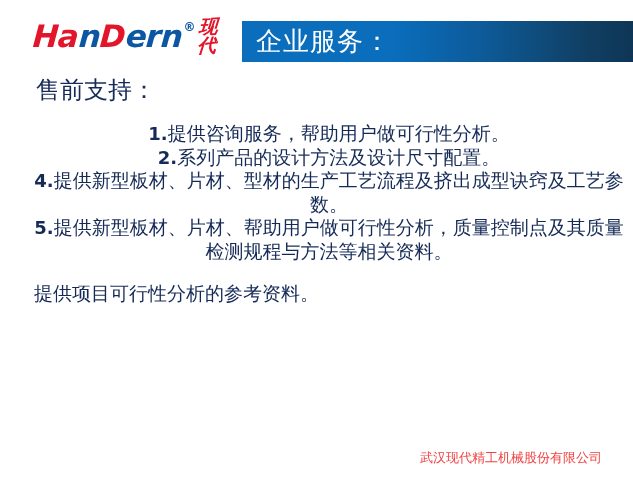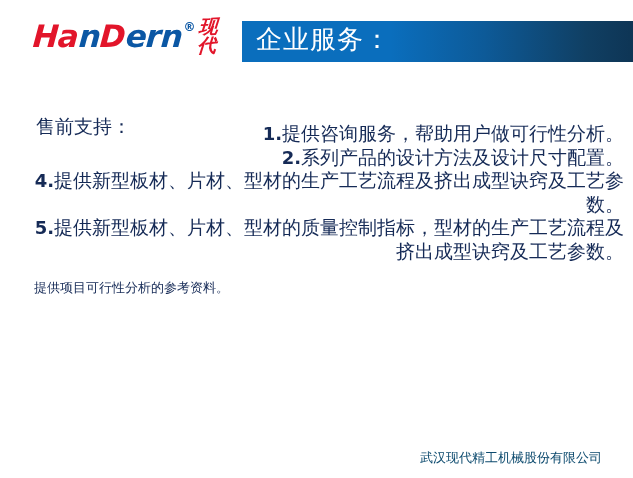--- a/index.html
+++ b/index.html
@@ -74,88 +74,87 @@
     top: 21px;
     width: 391px;
     height: 41px;
     background: linear-gradient(to right, #0a6ebd 0%, #0a6ebd 38%, #0d5a98 62%, #103f63 88%, #0e3555 100%);
   }
   #title-text {
     position: absolute;
     left: 14px;
     top: 4px;
     color: #ffffff;
-    font-family: Liberation Mono, monospace;
+    font-family: Liberation Serif, serif;
     font-size: 26px;
     line-height: 33px;
     letter-spacing: 1px;
     white-space: nowrap;
     text-align: center;
   }
 
   
   #content {
     position: absolute;
     left: 0;
     top: 70px;
     width: 633px;
   }
   #lead {
     position: absolute;
     left: 36px;
     top: 8px;
     color: #152a56;
     font-family: "DejaVu Serif", "Liberation Serif", serif;
-    font-size: 19px;
+    font-size: 24px;
     line-height: 24px;
     white-space: nowrap;
-    margin-top: 36px;
   }
 
   #list {
     position: absolute;
     left: 34px;
     top: 52px;
     width: 590px;
   }
   .item {
     color: #152a56;
     font-family: "DejaVu Serif", "Liberation Serif", serif;
     font-size: 19px;
     line-height: 23.5px;
     margin: 0;
     padding: 0;
     white-space: pre-line;
-    text-align: right;
+    text-align: center;
   }
   .item .num {
     font-family: "DejaVu Sans", "Liberation Sans", sans-serif;
     font-weight: bold;
     font-size: 18px;
   }
   .plain {
     color: #152a56;
     font-family: "DejaVu Serif", "Liberation Serif", serif;
-    font-size: 13px;
+    font-size: 19px;
     line-height: 23.5px;
     white-space: nowrap;
   }
 
   
   #footer {
     position: absolute;
     left: 0;
     bottom: 12px;
     width: 633px;
     text-align: right;
     padding-right: 31px;
     box-sizing: border-box;
   }
   #footer-text {
-    color: #0c4a6e;
+    color: #ef4444;
     font-family: Liberation Sans, sans-serif;
     font-size: 13px;
     line-height: 16px;
     text-align: right;
   }
 </style>
 </head>
 <body>
 
 <div id="header">
@@ -187,21 +186,21 @@
 
   <div id="list">
 
     <p class="item"><span class="num">1.</span><span>提供咨询服务，帮助用户做可行性分析。</span></p>
 
     <p class="item"><span class="num">2.</span><span>系列产品的设计方法及设计尺寸配置。</span></p>
 
 
     <p class="item"><span class="num">4.</span><span>提供新型板材、片材、型材的生产工艺流程及挤出成型诀窍及工艺参数。</span></p>
 
-    <p class="item"><span class="num">5.</span><span>提供新型板材、片材、型材的质量控制指标，型材的生产工艺流程及挤出成型诀窍及工艺参数。</span></p>
+    <p class="item"><span class="num">5.</span><span>提供新型板材、片材、帮助用户做可行性分析，质量控制点及其质量检测规程与方法等相关资料。</span></p>
 
 
     <p class="plain">提供项目可行性分析的参考资料。</p>
 
   </div>
 
 </div>
 
 <div id="footer">
   <span id="footer-text">武汉现代精工机械股份有限公司</span>

